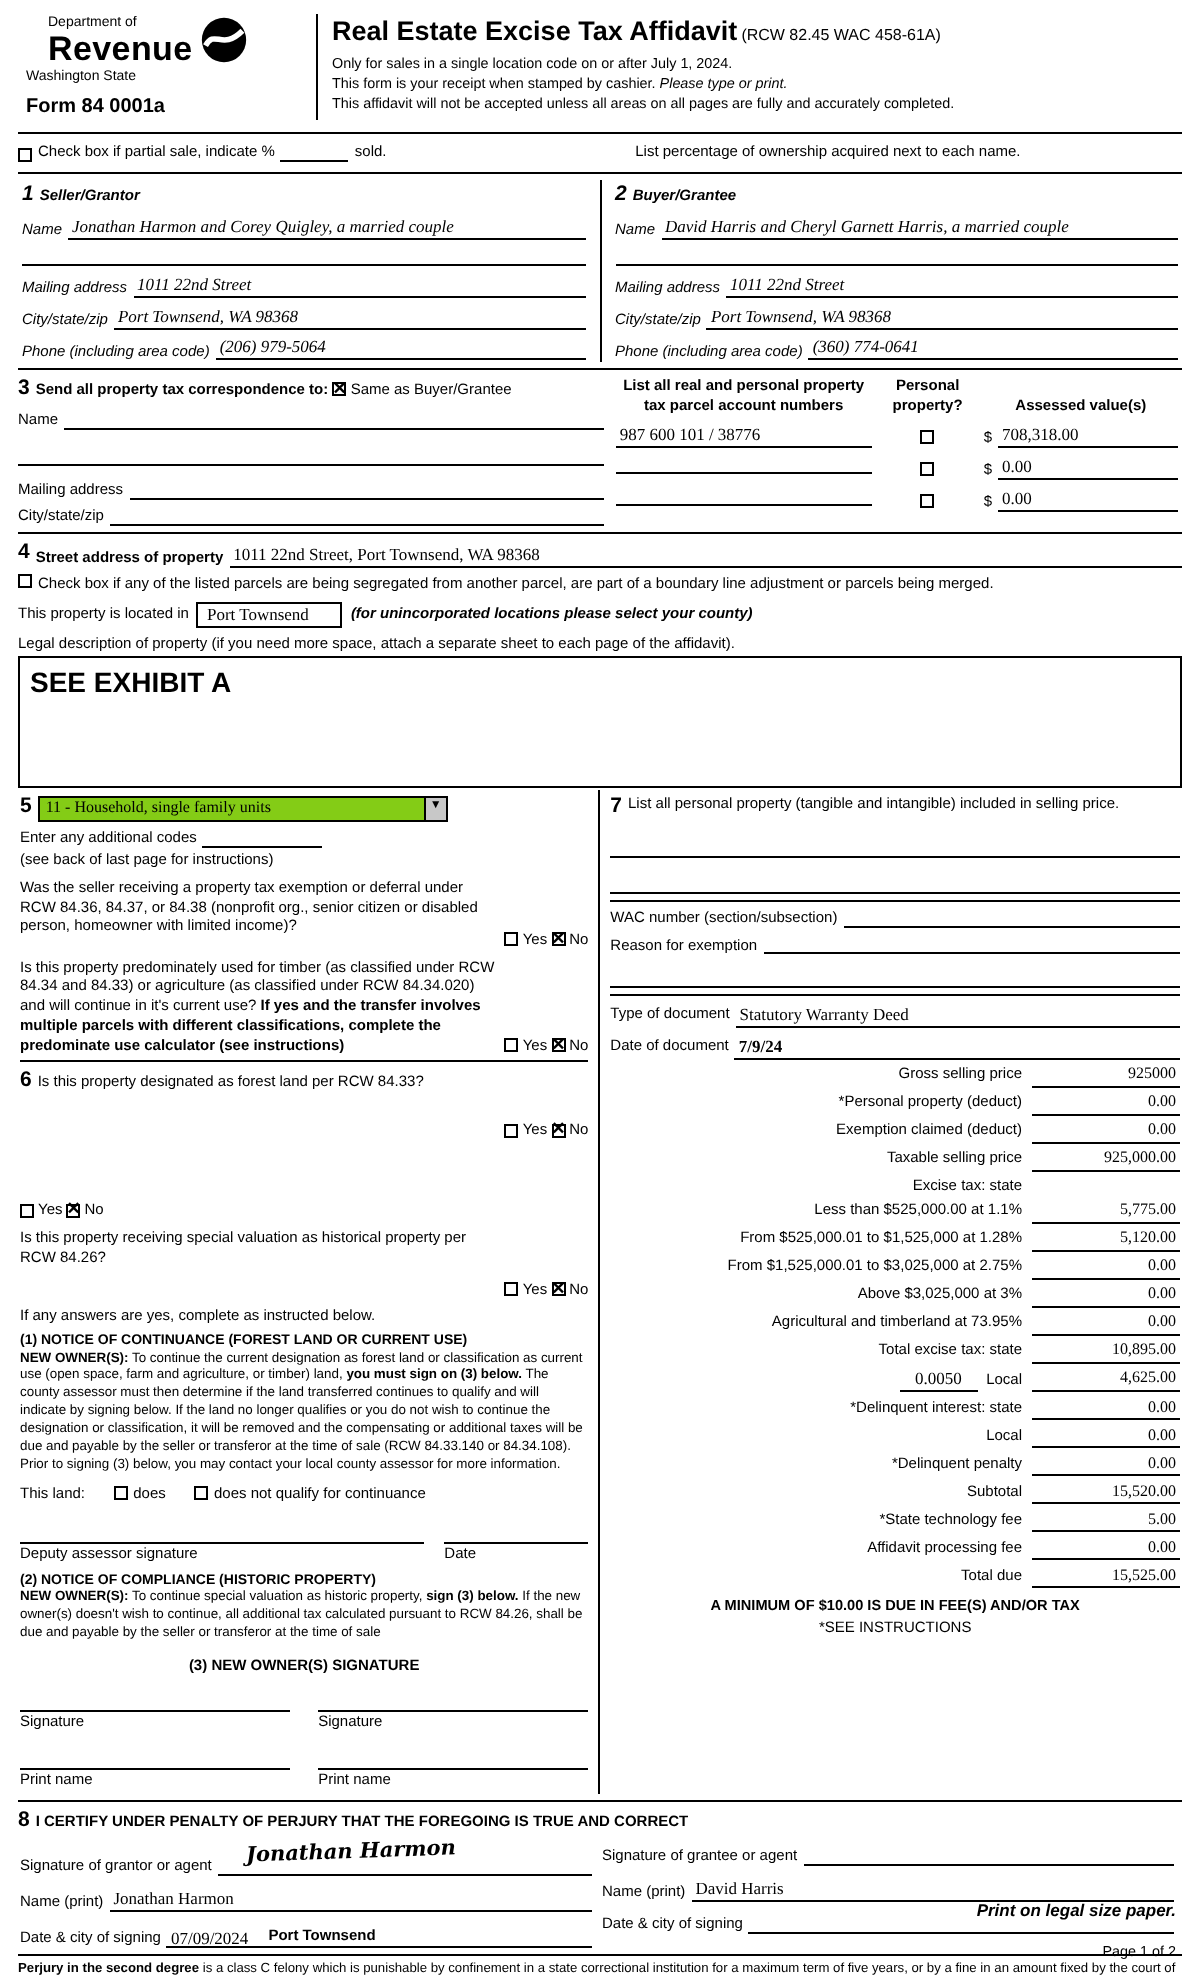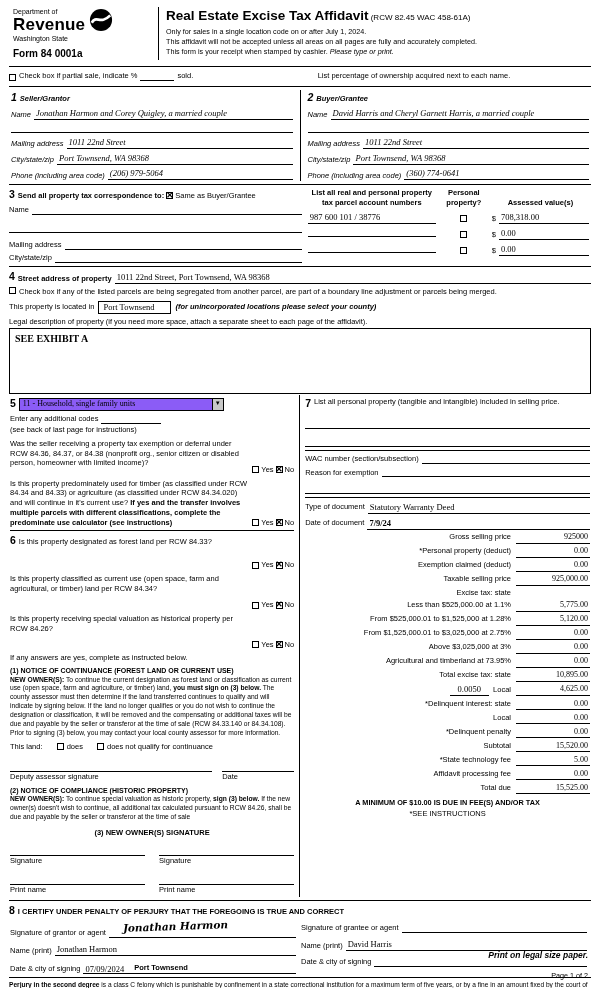--- a/index.html
+++ b/index.html
@@ -23,21 +23,21 @@
   .fld { display:flex; align-items:flex-end; margin-top:3.5px; }
   .cb { display:inline-block; width:7px; height:7px; border:1px solid #000; background:#fff;
         position:relative; flex:none; vertical-align:-1px; }
   .cb.checked::before { content:"\2715"; position:absolute; top:-2.5px; left:-1px;
         font-size:8.5px; font-weight:bold; line-height:1; }
   .secnum { font-weight:bold; font-size:10.5px; margin-right:3px; }
   .sec-title { font-weight:bold; }
   
   .header { display:flex; padding:2px 0 3px 0; }
   .h-left { width:142px; flex:none; padding-left:4px; }
-  .logo-row { display:flex; align-items:flex-start; gap:4px; }
+  .logo-row { display:flex; align-items:flex-start; gap:4px;margin-left:11px; }
   .dept { font-size:7px; }
   .brand { font-weight:bold; font-size:17px; letter-spacing:0.2px; line-height:1; }
   .logo { margin-top:1px; }
   .wstate { font-size:7px; margin-top:1px; }
   .formnum { font-weight:bold; font-size:10px; margin-top:4px; }
   .h-div { width:1px; background:#000; margin:0 7px; }
   .h-title { margin-bottom:2px; }
   .h-title .t { font-weight:bold; font-size:13.5px; }
   .h-title .rcw { font-size:8px; }
   .h-note { font-size:7.2px; margin-top:1px; }
@@ -55,26 +55,26 @@
   .s3-right { flex:1; }
   .pt-head { font-weight:bold; text-align:center; align-items:flex-end; }
   .pt-c1 { width:132px; padding:0 2px; }
   .pt-c2 { width:52px; padding:0 2px; text-align:center; }
   .pt-c3 { flex:1; padding:0 2px; text-align:center; }
   .pt-row { align-items:flex-end; margin-top:4px; }
   .pt-row .pt-c3 { display:flex; align-items:flex-end; text-align:left; }
   
   .locbox { display:inline-block; border:1px solid #000; padding:0 16px 0 4px; min-height:11px; margin:0 4px; }
   .exhibit { border:1px solid #000; height:66px; margin-top:2px; padding:3px 5px; }
-  .exhibit-text { font-weight:bold; font-size:10px;font-family:Liberation Serif, serif; }
+  .exhibit-text { font-weight:bold; font-size:14px; }
   
   .main57 { margin-top:1px; min-height:402px; }
   .mcol-l { width:49%; padding:2px 0 2px 1px; }
   .mcol-r { flex:1; padding:2px 1px 2px 0; }
-  .combo { display:inline-flex; border:1px solid #000; background:#8b5cf6; height:13px;
+  .combo { display:inline-flex; border:1px solid #000; background:#84cc16; height:13px;
            align-items:center; flex:1; max-width:205px; }
   .combo-text { flex:1; padding:0 3px; font-size:8px; }
   .combo-btn { width:11px; height:11px; background:#c8c8c8; border-left:1px solid #000;
                font-size:6px; display:flex; align-items:center; justify-content:center; }
   .q { display:flex; margin-top:4px; }
   .qt { flex:1; padding-right:4px; }
   .yn { white-space:nowrap; align-self:flex-end; display:flex; align-items:center; gap:2px;margin-top:26px; }
   .tiny { font-size:6.7px; line-height:1.32; }
   .notice-t { font-weight:bold; font-size:7px; margin-top:4px; }
   .land { margin-top:5px; }
@@ -131,22 +131,22 @@
       <div class="wstate">Washington State</div>
       <div class="formnum">Form 84 0001a</div>
     </div>
     <div class="h-div"></div>
     <div class="h-right">
       <div class="h-title">
         <span class="t">Real Estate Excise Tax Affidavit</span>
         <span class="rcw">(RCW 82.45 WAC 458-61A)</span>
       </div>
       <div class="h-note">Only for sales in a single location code on or after July 1, 2024.</div>
+      <div class="h-note"><span>This form is your receipt when stamped by cashier. </span><i>Please type or print.</i></div>
       <div class="h-note">This affidavit will not be accepted unless all areas on all pages are fully and accurately completed.</div>
-      <div class="h-note"><span>This form is your receipt when stamped by cashier. </span><i>Please type or print.</i></div>
     </div>
   </div>
   <div class="hr"></div>
 
   <div class="partial row">
     <div class="p-left">
       <span class="cb"></span>
       <span>Check box if partial sale, indicate %</span>
       <span class="fl w30"></span>
       <span>sold.</span>
@@ -320,21 +320,20 @@
       <div class="q" style="margin-top:1px;">
         <div class="qt"><span class="secnum">6</span><span>Is this property designated as forest land per RCW 84.33?</span></div>
         <div class="yn">
           <span class="cb"></span>
             <span>Yes</span>
           <span class="cb checked"></span>
             <span>No</span>
         </div>
       </div>
       <div class="q">
-        <div class="qt">Is this property classified as current use (open space, farm and agricultural, or timber) land per RCW 84.34?</div>
         <div class="yn">
           <span class="cb"></span>
             <span>Yes</span>
           <span class="cb checked"></span>
             <span>No</span>
         </div>
       </div>
       <div class="q">
         <div class="qt">Is this property receiving special valuation as historical property per RCW 84.26?</div>
         <div class="yn">

